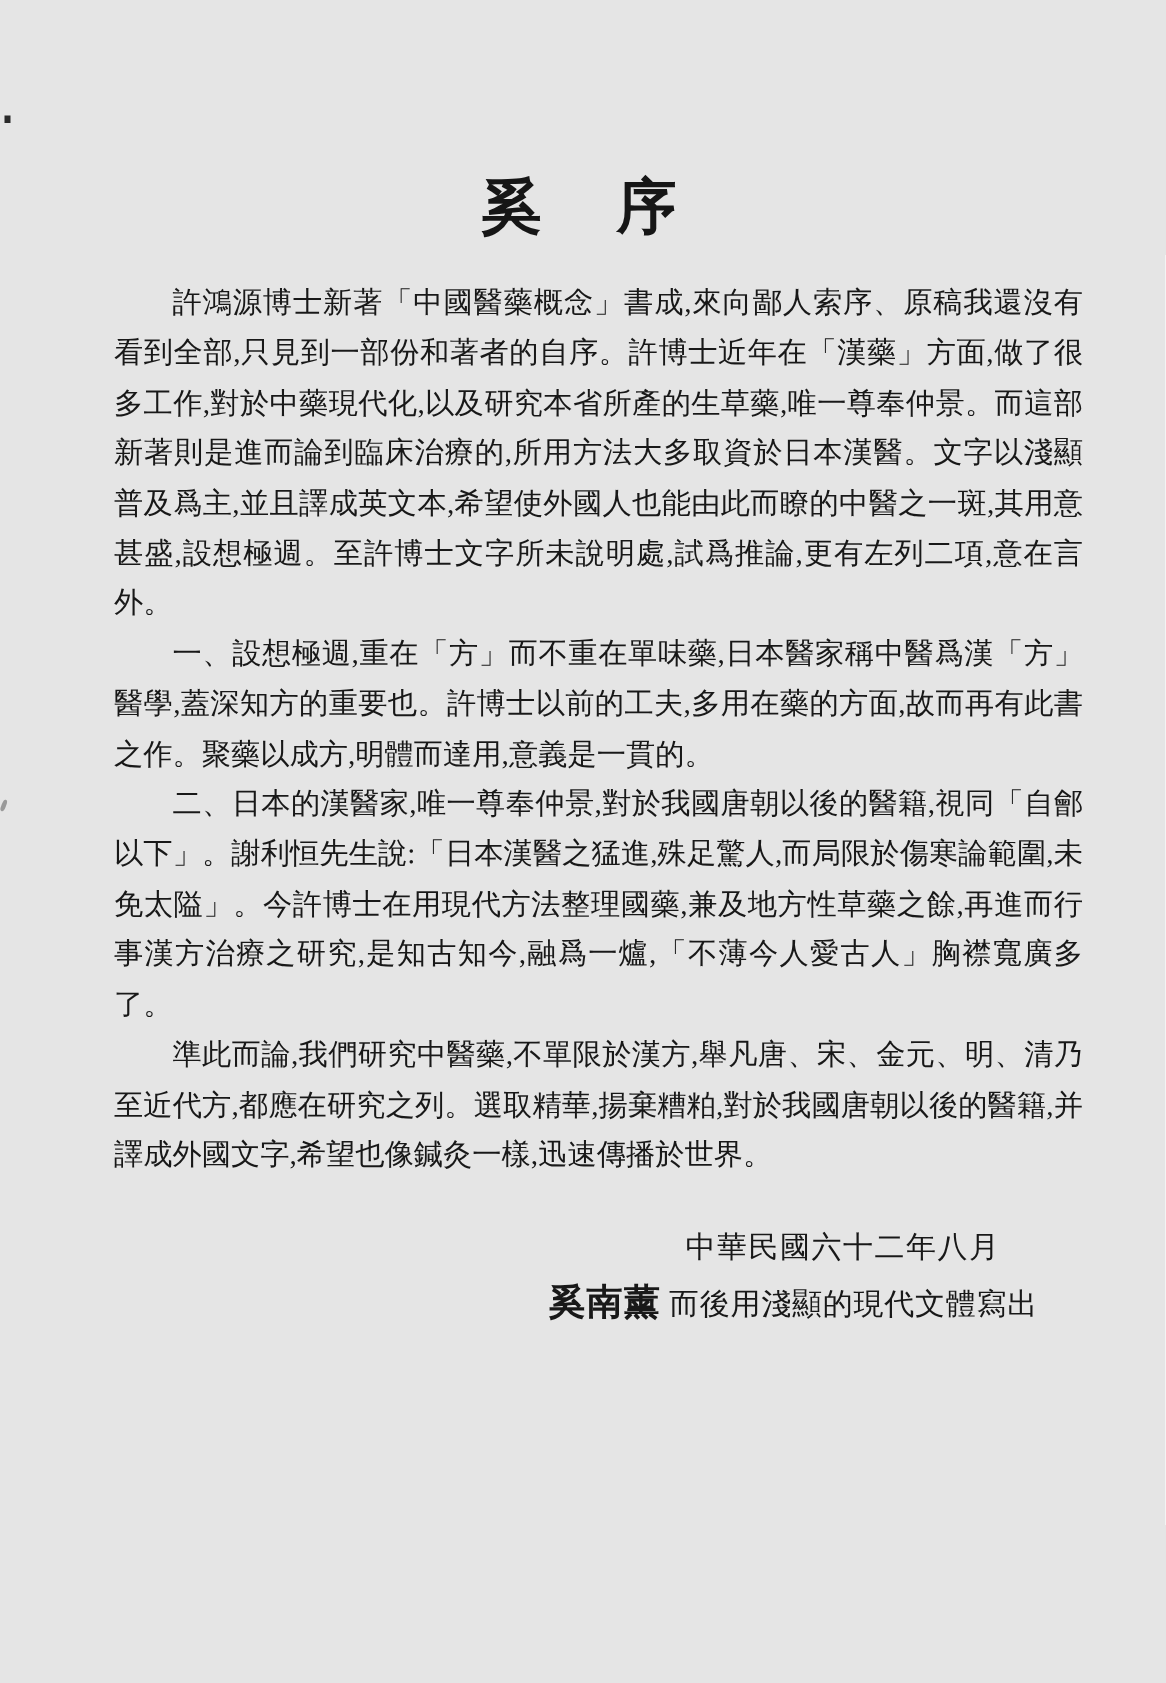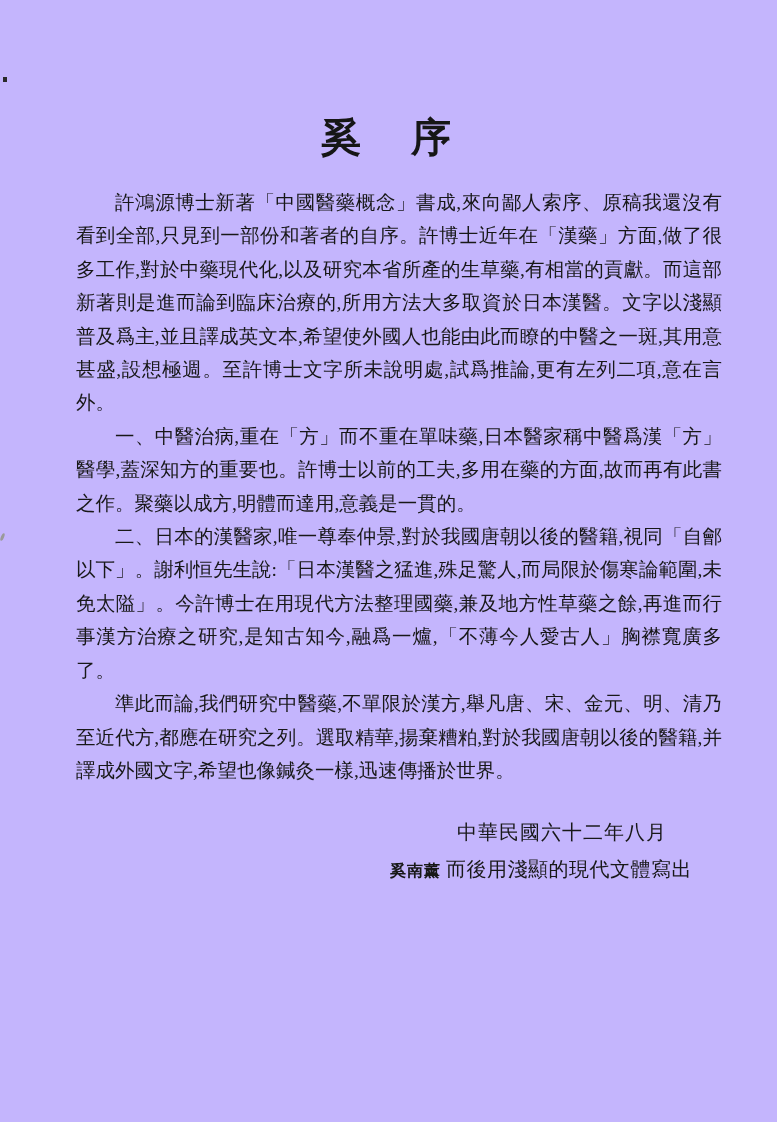--- a/index.html
+++ b/index.html
@@ -4,21 +4,21 @@
 <style>
   html, body {
     margin: 0;
     padding: 0;
     background: #ffffff;
   }
   .page {
     position: relative;
     width: 777px;
     height: 1122px;
-    background: #c4b5fd;
+    background: #e5e5e5;
     overflow: hidden;
     font-family: "Liberation Serif", "DejaVu Serif", serif;
     color: #1a1a1a;
   }
   
   .speck-dot {
     position: absolute;
     left: 3px;
     top: 77px;
     width: 4px;
@@ -79,39 +79,39 @@
     margin-right: 25px;
     letter-spacing: 1px;
   }
   .sig-line {
     margin-top: 8px;
     font-size: 20px;
     line-height: 30px;
     letter-spacing: 0.5px;
   }
   .sig-name {
-    font-size: 16px;
+    font-size: 24px;
     font-weight: 700;
     letter-spacing: 1px;
     margin-right: 5px;
   }
 </style>
 </head>
 <body>
 
 <div class="page">
 
   <div class="speck-dot"></div>
   <div class="speck-tick"></div>
 
   <h1 class="title">奚　序</h1>
 
   <div class="body-text">
-    <p>許鴻源博士新著「中國醫藥概念」書成,來向鄙人索序、原稿我還沒有看到全部,只見到一部份和著者的自序。許博士近年在「漢藥」方面,做了很多工作,對於中藥現代化,以及研究本省所產的生草藥,有相當的貢獻。而這部新著則是進而論到臨床治療的,所用方法大多取資於日本漢醫。文字以淺顯普及爲主,並且譯成英文本,希望使外國人也能由此而瞭的中醫之一斑,其用意甚盛,設想極週。至許博士文字所未說明處,試爲推論,更有左列二項,意在言外。</p>
-    <p>一、中醫治病,重在「方」而不重在單味藥,日本醫家稱中醫爲漢「方」醫學,蓋深知方的重要也。許博士以前的工夫,多用在藥的方面,故而再有此書之作。聚藥以成方,明體而達用,意義是一貫的。</p>
+    <p>許鴻源博士新著「中國醫藥概念」書成,來向鄙人索序、原稿我還沒有看到全部,只見到一部份和著者的自序。許博士近年在「漢藥」方面,做了很多工作,對於中藥現代化,以及研究本省所產的生草藥,唯一尊奉仲景。而這部新著則是進而論到臨床治療的,所用方法大多取資於日本漢醫。文字以淺顯普及爲主,並且譯成英文本,希望使外國人也能由此而瞭的中醫之一斑,其用意甚盛,設想極週。至許博士文字所未說明處,試爲推論,更有左列二項,意在言外。</p>
+    <p>一、設想極週,重在「方」而不重在單味藥,日本醫家稱中醫爲漢「方」醫學,蓋深知方的重要也。許博士以前的工夫,多用在藥的方面,故而再有此書之作。聚藥以成方,明體而達用,意義是一貫的。</p>
     <p>二、日本的漢醫家,唯一尊奉仲景,對於我國唐朝以後的醫籍,視同「自鄶以下」。謝利恒先生說:「日本漢醫之猛進,殊足驚人,而局限於傷寒論範圍,未免太隘」。今許博士在用現代方法整理國藥,兼及地方性草藥之餘,再進而行事漢方治療之研究,是知古知今,融爲一爐,「不薄今人愛古人」胸襟寬廣多了。</p>
     <p>準此而論,我們研究中醫藥,不單限於漢方,舉凡唐、宋、金元、明、清乃至近代方,都應在研究之列。選取精華,揚棄糟粕,對於我國唐朝以後的醫籍,并譯成外國文字,希望也像鍼灸一樣,迅速傳播於世界。</p>
   </div>
 
   <div class="signature">
     <div class="sig-date">中華民國六十二年八月</div>
     <div class="sig-line">
       <span class="sig-name">奚南薰</span><span>而後用淺顯的現代文體寫出</span>
     </div>
   </div>

